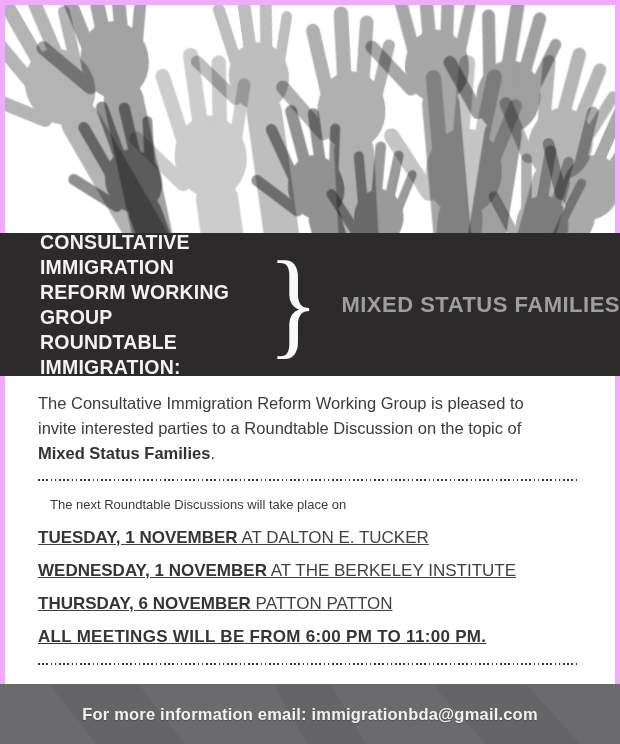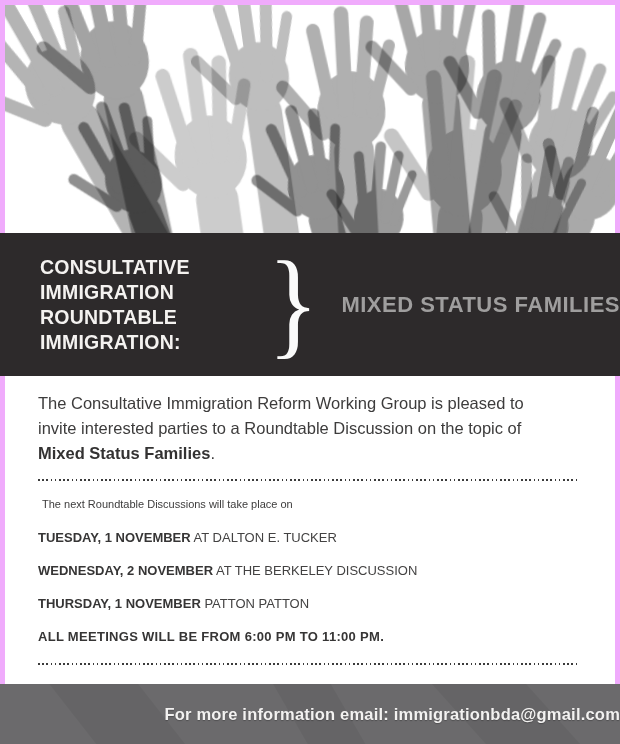--- a/index.html
+++ b/index.html
@@ -68,40 +68,41 @@
     font-size:16.5px;
     line-height:25px;
   }
   .intro strong{color:#333232;}
   .divider{
     height:2px;
     margin-top:13px;
     background:repeating-linear-gradient(90deg,#3b3b3b 0 1.6px,transparent 1.6px 4.2px);
   }
   .lead{
-    margin:13px 0 0 4px;
-    font-size:11px;line-height:21px;
+    margin:13px 0 0 12px;
+    font-size:13px;line-height:21px;
   }
   .sched{
     margin:12px 0 0 0;
-    font-size:13px;line-height:21px;
+    font-size:17px;line-height:21px;
     color:#434242;
+    text-decoration:underline;
   }
   .sched strong{color:#363535;}
   .note{
     font-weight:bold;color:#363535;
     letter-spacing:.3px;
   }
   .divider.second{margin-top:16px;}
   
   .footer{
     position:absolute;left:0;top:684px;
     width:620px;height:60px;
     background:#6b6a6c;
-    display:flex;align-items:center;justify-content:flex-end;
+    display:flex;align-items:center;justify-content:center;
     overflow:hidden;
   }
   .footer p{
     margin:0;position:relative;z-index:2;
     color:#f3f2f1;font-size:16.5px;font-weight:bold;
     text-shadow:0 1px 1px rgba(0,0,0,.25);
     letter-spacing:.2px;
   }
   .streak{
     position:absolute;z-index:1;
@@ -144,38 +145,39 @@
       <use href="#hand" fill="#b5b5b5" transform="translate(540,15) rotate(15) scale(0.8)"></use>
       <use href="#hand" fill="#9a9a9a" transform="translate(345,120) rotate(5) scale(0.62)"></use>
       <use href="#hand" fill="#aeaeae" transform="translate(515,120) rotate(10) scale(0.66)"></use>
       <use href="#hand" fill="#a9a9a9" transform="translate(590,70) rotate(24) scale(0.72)"></use>
     </svg>
   </div>
 
   <div class="banner">
     <div class="banner-title">
       <div>CONSULTATIVE IMMIGRATION</div>
+      <div>REFORM WORKING GROUP</div>
       <div>ROUNDTABLE IMMIGRATION:</div>
     </div>
     <div class="brace">}</div>
     <div class="topic">MIXED STATUS FAMILIES</div>
   </div>
 
   <div class="body-card">
     <p class="intro"><span>The Consultative Immigration Reform Working Group is pleased to invite interested parties to a Roundtable Discussion on the topic of </span><strong>Mixed Status Families</strong><span>.</span></p>
 
     <div class="divider"></div>
 
     <p class="lead">The next Roundtable Discussions will take place on</p>
 
     <p class="sched"><strong>TUESDAY, 1 NOVEMBER</strong><span> AT DALTON E. TUCKER</span></p>
 
-    <p class="sched"><strong>WEDNESDAY, 2 NOVEMBER</strong><span> AT THE BERKELEY DISCUSSION</span></p>
+    <p class="sched"><strong>WEDNESDAY, 1 NOVEMBER</strong><span> AT THE BERKELEY INSTITUTE</span></p>
 
-    <p class="sched"><strong>THURSDAY, 1 NOVEMBER</strong><span> PATTON PATTON</span></p>
+    <p class="sched"><strong>THURSDAY, 6 NOVEMBER</strong><span> PATTON PATTON</span></p>
 
     <p class="sched note">ALL MEETINGS WILL BE FROM 6:00 PM TO 11:00 PM.</p>
 
     <div class="divider second"></div>
   </div>
 
   <div class="footer">
     <div class="streak s1"></div>
     <div class="streak s2"></div>
     <div class="streak s3"></div>

